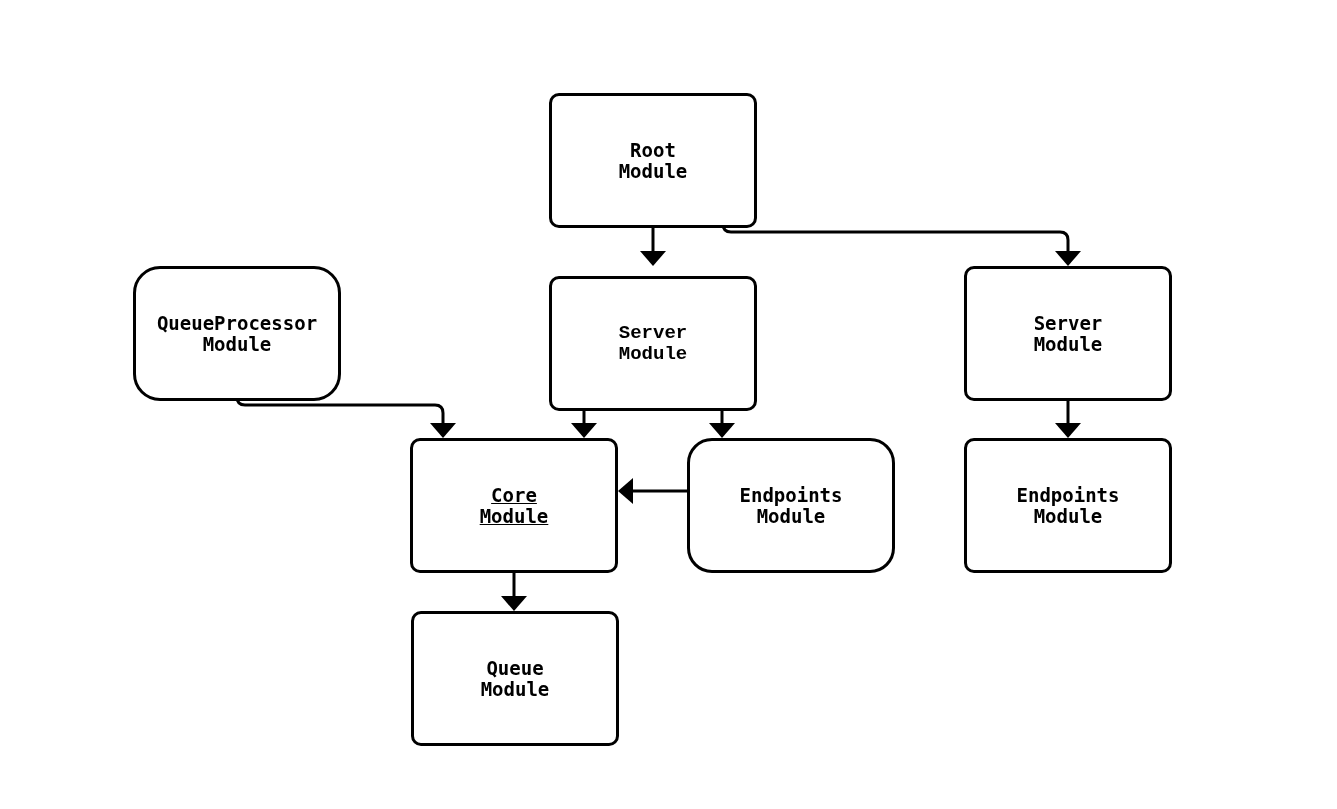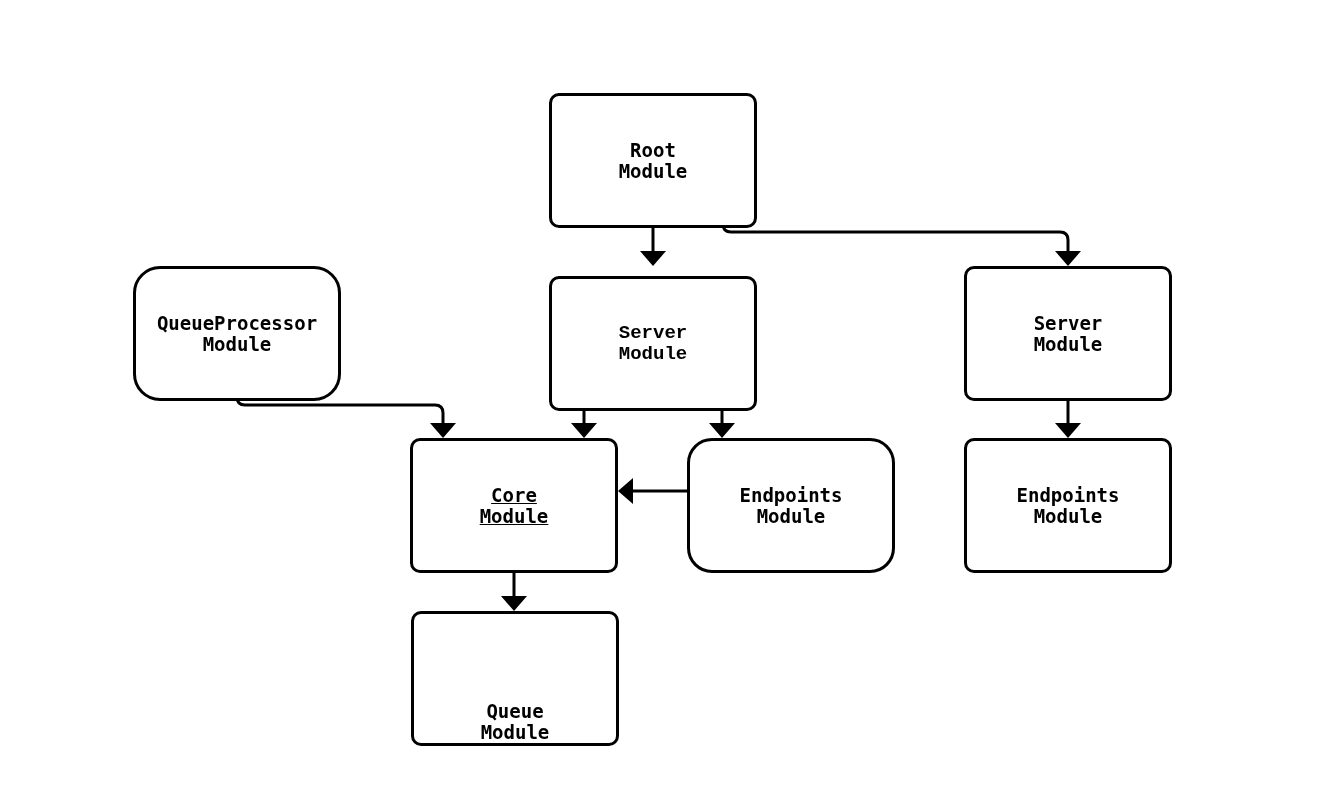--- a/index.html
+++ b/index.html
@@ -54,21 +54,21 @@
     stroke: none;
   }
   
   #node-root           { left: 549px;  top: 93px;  }
   #node-queueprocessor { left: 133px;  top: 266px; border-radius: 27px; }
   #node-server         { left: 549px;  top: 276px; font-family: Liberation Mono, monospace; }
   #node-global         { left: 964px;  top: 266px; }
   #node-core           { left: 410px;  top: 438px; text-decoration: underline; }
   #node-endpoints      { left: 687px;  top: 438px; border-radius: 25px; }
   #node-repository     { left: 964px;  top: 438px; }
-  #node-queue          { left: 411px;  top: 611px; align-items: flex-end; }
+  #node-queue          { left: 411px;  top: 611px; }
 </style>
 </head>
 <body>
 
 <div id="canvas">
 
   <svg id="edges" viewBox="0 0 1337 809" xmlns="http://www.w3.org/2000/svg">
 
     <g>
       <path class="edge-line" d="M653 198 V251"></path>

